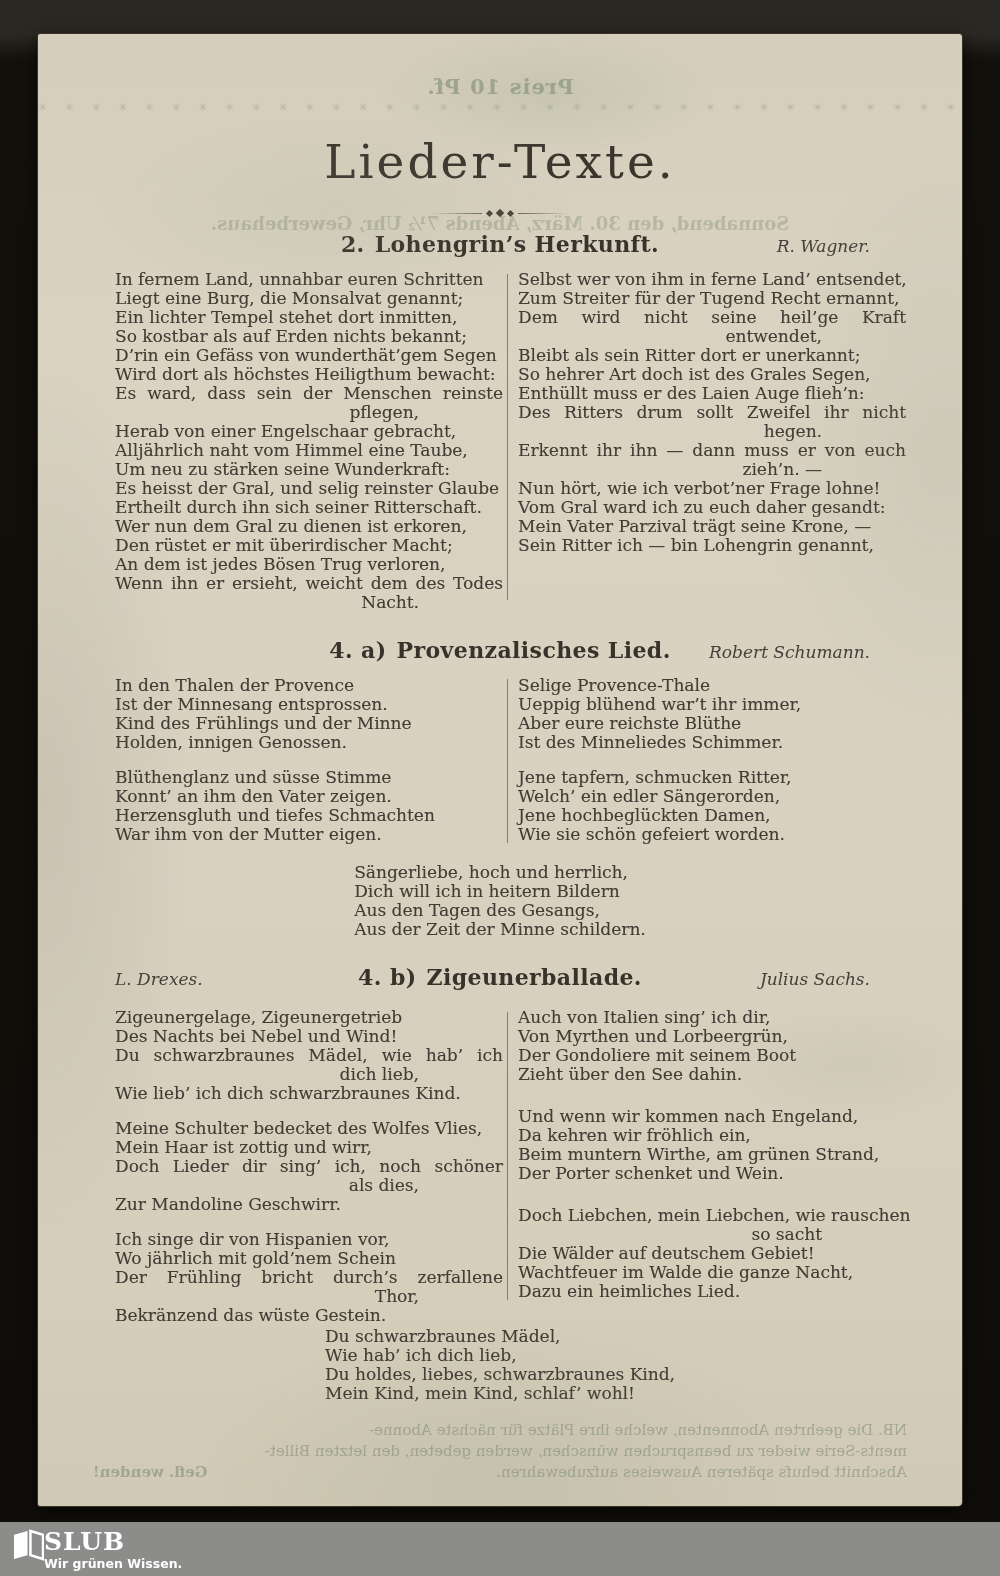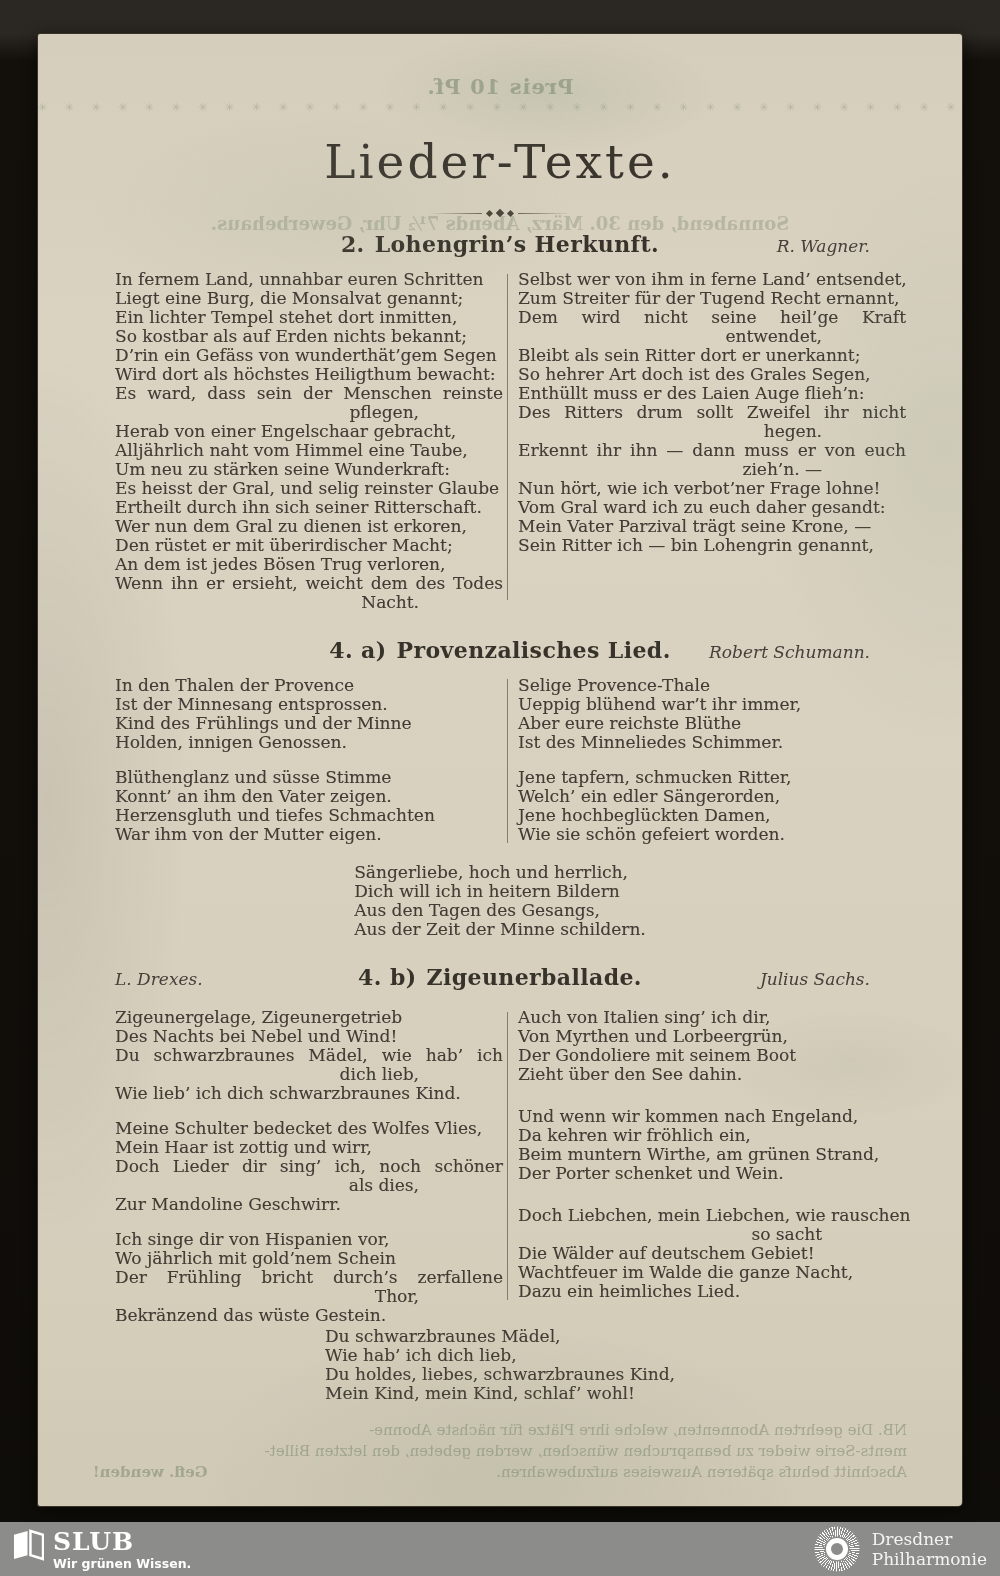--- a/index.html
+++ b/index.html
@@ -62,21 +62,21 @@
   .line.gap{margin-top:16px;}
   .line.gap2{margin-top:23px;}
   .line.j{text-align:justify;text-align-last:justify;}
   .vrule{position:absolute;left:469px;width:1px;background:rgba(62,57,48,.55);}
   .stanza-center{position:absolute;left:0;right:0;text-align:center;}
   .stanza-center .inner{display:inline-block;text-align:left;font-size:17px;line-height:19px;
         color:#413c34;text-shadow:.3px .3px 0 rgba(65,60,52,.30);}
 
   
   .footer{position:absolute;left:0;bottom:0;width:1000px;height:54px;background:#8c8c8a;}
-  .f-left{position:absolute;left:13px;top:7px;display:flex;gap:9px;align-items:flex-start;cursor:pointer;}
+  .f-left{position:absolute;left:13px;top:7px;display:flex;align-items:flex-start;cursor:pointer;}
   .slub-name{font-family:"DejaVu Serif",serif;font-weight:bold;font-size:25px;line-height:26px;color:#fff;letter-spacing:1px;}
   .slub-tagline{font-family:"DejaVu Sans",sans-serif;font-weight:bold;font-size:12.5px;color:#fff;margin-top:1px;}
   .f-right{position:absolute;right:13px;top:4px;display:flex;gap:12px;align-items:center;cursor:pointer;}
   .phil-logo{position:relative;width:46px;height:46px;flex:0 0 46px;}
   .phil-logo .rays{position:absolute;inset:0;border-radius:50%;
       background:repeating-conic-gradient(#fff 0deg 2.6deg, rgba(255,255,255,0) 2.6deg 7.2deg);
       -webkit-mask:radial-gradient(circle, transparent 0 12px, #000 13px 22px, transparent 23px);
       mask:radial-gradient(circle, transparent 0 12px, #000 13px 22px, transparent 23px);}
   .phil-logo .ring{position:absolute;left:50%;top:50%;width:12px;height:12px;margin:-11px 0 0 -11px;
       border:5px solid #fff;border-radius:50%;}
@@ -247,25 +247,15 @@
         <svg width="31" height="32" viewBox="0 0 32 33">
           <polygon points="1,6 15,2 15,27 1,31" fill="#ffffff"></polygon>
           <polygon points="18,2 31,6 31,31 18,27" fill="none" stroke="#ffffff" stroke-width="2.6"></polygon>
         </svg>
       </span>
       <div>
         <div class="slub-name">SLUB</div>
         <div class="slub-tagline">Wir grünen Wissen.</div>
       </div>
     </div>
-    <div class="f-right">
-      <span class="phil-logo">
-        <span class="rays"></span>
-          <span class="ring"></span>
-      </span>
-      <div class="phil-text">
-        <div>Dresdner</div>
-        <div>Philharmonie</div>
-      </div>
-    </div>
   </div>
 
 </div>
 
 </body></html>

